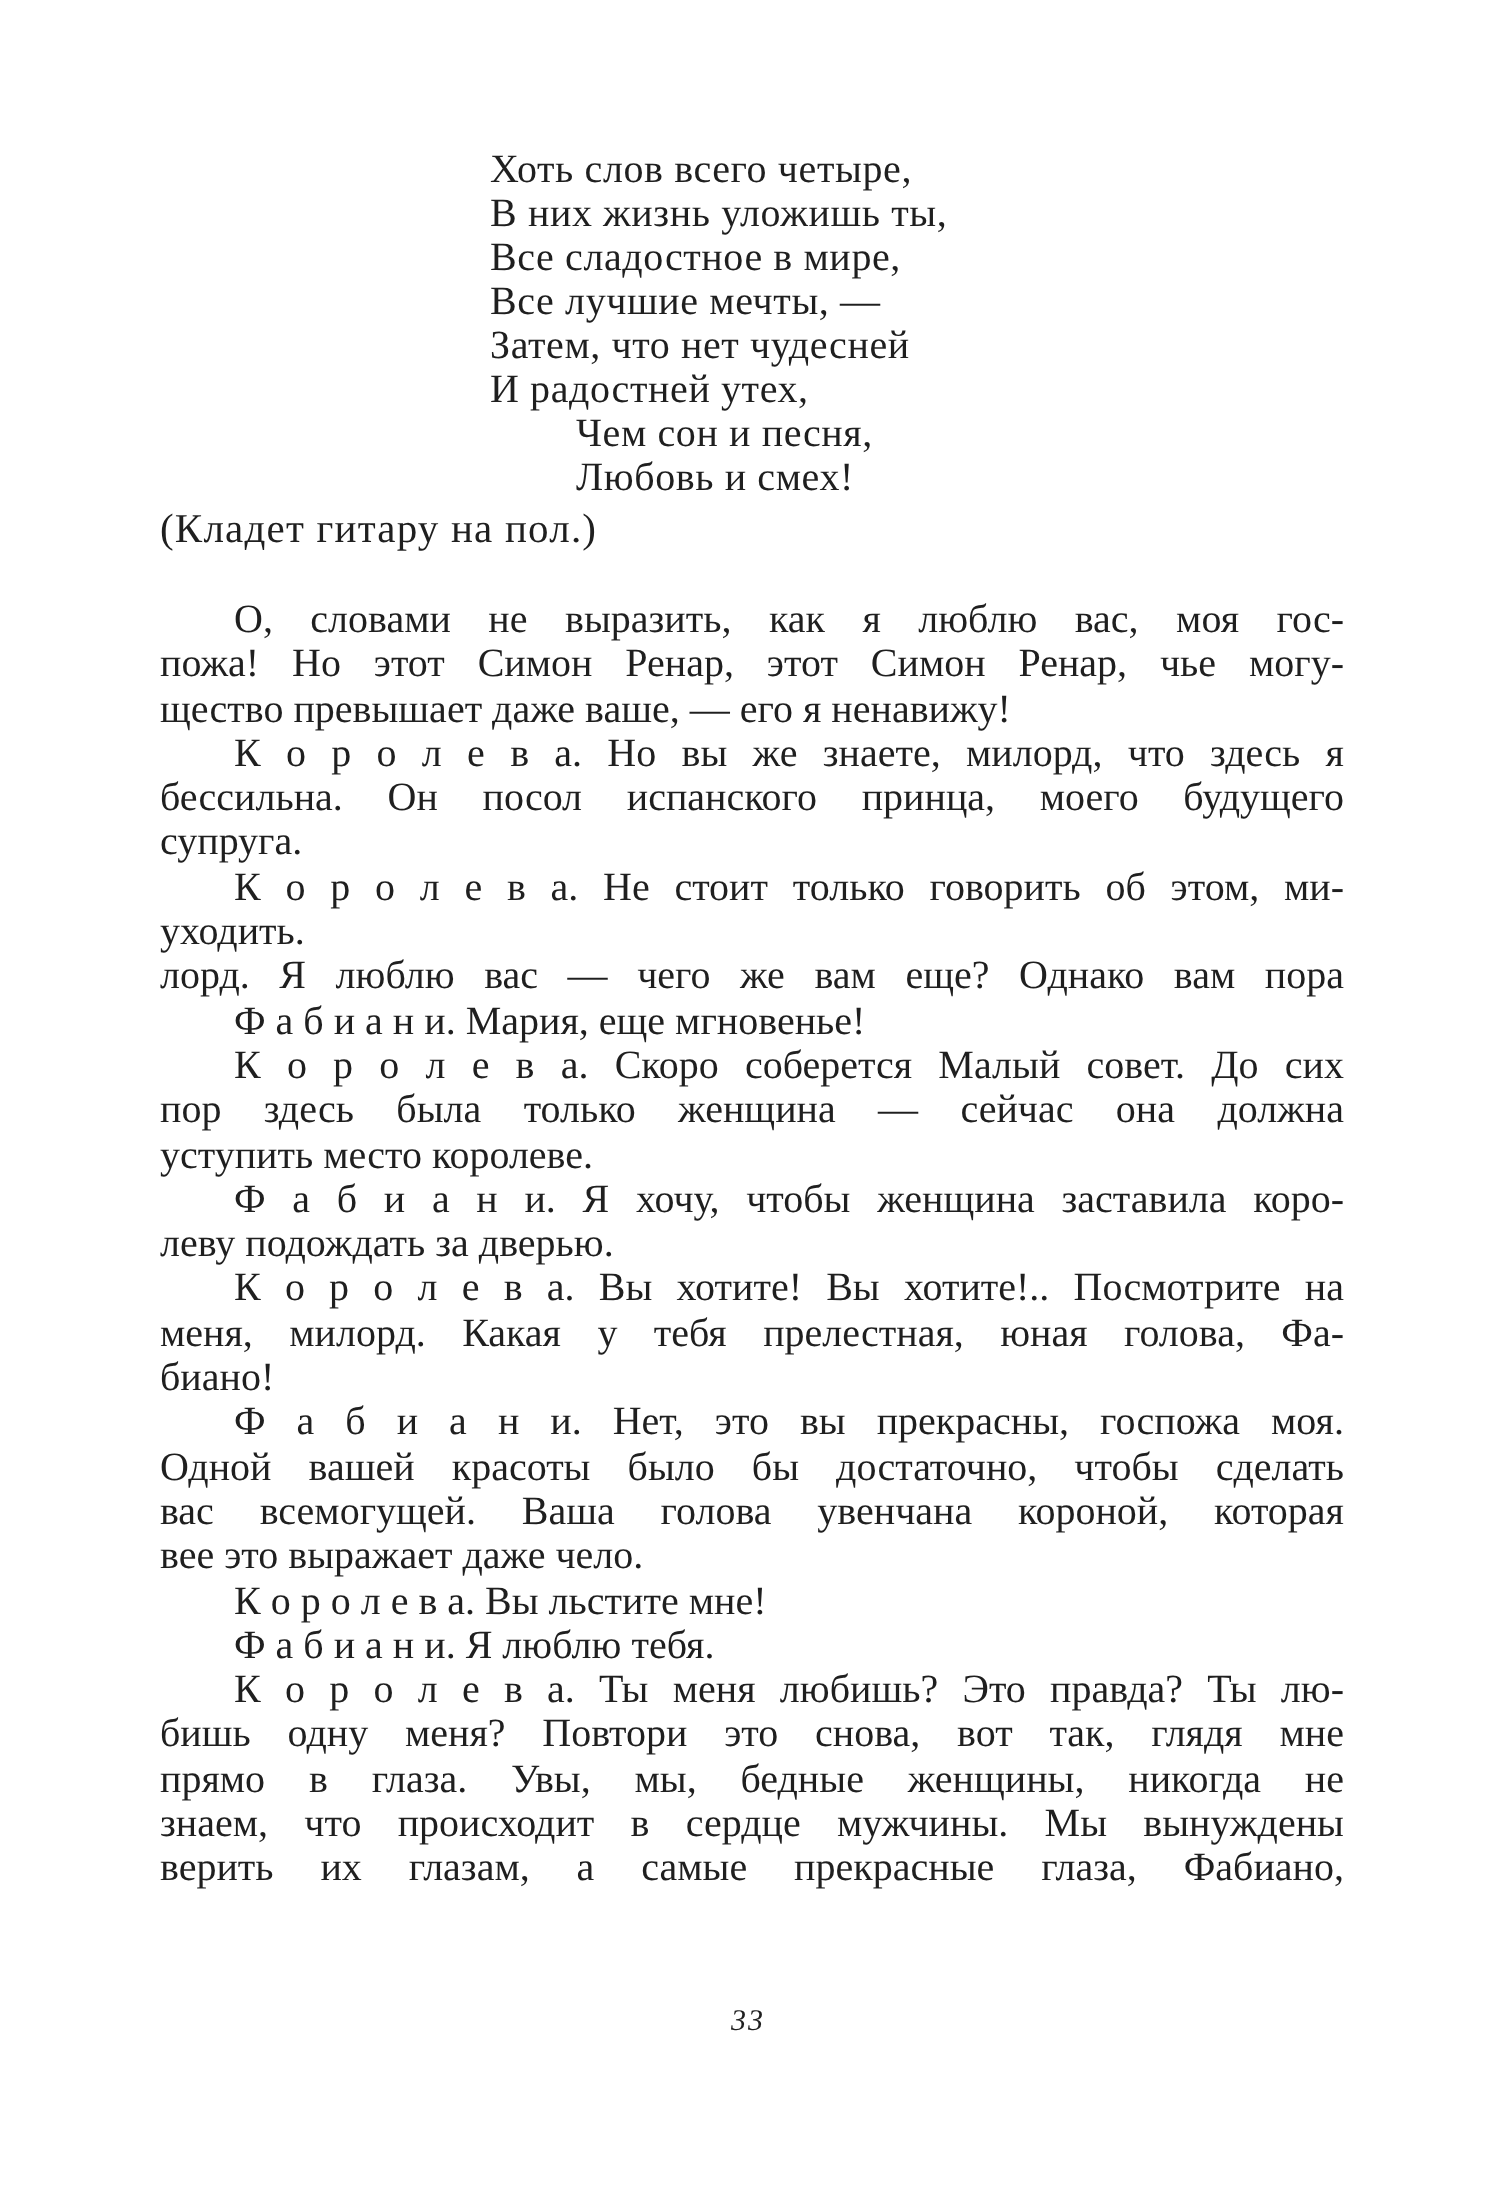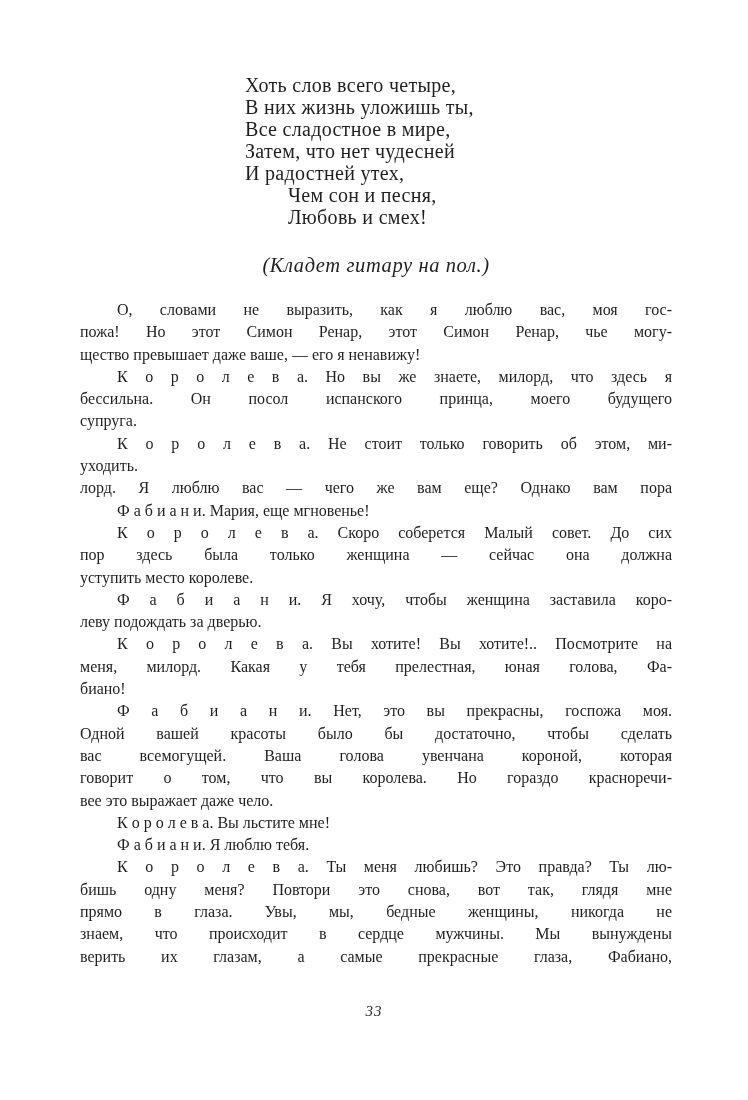--- a/index.html
+++ b/index.html
@@ -28,32 +28,30 @@
   }
   .poem-line.indent {
     padding-left: 43px;
   }
   
   .stage-direction {
     position: absolute;
     top: 254px;
     left: 80px;
     width: 592px;
-    text-align: center;
-    font-style: italic;
     font-size: 20.5px;
     letter-spacing: 0.6px;
   }
   
   .dialogue {
     position: absolute;
     top: 299px;
     left: 80px;
     width: 592px;
-    font-size: 16px;
+    font-size: 20px;
     line-height: 22.3px;
   }
   .dlg-line {
     text-align: justify;
     text-align-last: justify;
   }
   .dlg-line.pstart {
     text-indent: 37px;
   }
   .dlg-line.pend {
@@ -73,20 +71,21 @@
 </style>
 </head>
 <body>
 
 <div class="page">
 
   <div class="poem">
       <div class="poem-line">Хоть слов всего четыре,</div>
       <div class="poem-line">В них жизнь уложишь ты,</div>
       <div class="poem-line">Все сладостное в мире,</div>
+      <div class="poem-line">Все лучшие мечты, —</div>
       <div class="poem-line">Затем, что нет чудесней</div>
       <div class="poem-line">И радостней утех,</div>
       <div class="poem-line indent">Чем сон и песня,</div>
       <div class="poem-line indent">Любовь и смех!</div>
     </div>
 
   <div class="stage-direction">(Кладет гитару на пол.)</div>
 
   <div class="dialogue">
       <div class="dlg-line pstart">О, словами не выразить, как я люблю вас, моя гос-</div>
@@ -103,21 +102,20 @@
       <div class="dlg-line">пор здесь была только женщина — сейчас она должна</div>
       <div class="dlg-line pend">уступить место королеве.</div>
       <div class="dlg-line pstart">Ф а б и а н и. Я хочу, чтобы женщина заставила коро-</div>
       <div class="dlg-line pend">леву подождать за дверью.</div>
       <div class="dlg-line pstart">К о р о л е в а. Вы хотите! Вы хотите!.. Посмотрите на</div>
       <div class="dlg-line">меня, милорд. Какая у тебя прелестная, юная голова, Фа-</div>
       <div class="dlg-line pend">биано!</div>
       <div class="dlg-line pstart">Ф а б и а н и. Нет, это вы прекрасны, госпожа моя.</div>
       <div class="dlg-line">Одной вашей красоты было бы достаточно, чтобы сделать</div>
       <div class="dlg-line">вас всемогущей. Ваша голова увенчана короной, которая</div>
-      <div class="dlg-line">говорит о том, что вы королева. Но гораздо красноречи-</div>
       <div class="dlg-line pend">вее это выражает даже чело.</div>
       <div class="dlg-line pstart pend">К о р о л е в а. Вы льстите мне!</div>
       <div class="dlg-line pstart pend">Ф а б и а н и. Я люблю тебя.</div>
       <div class="dlg-line pstart">К о р о л е в а. Ты меня любишь? Это правда? Ты лю-</div>
       <div class="dlg-line">бишь одну меня? Повтори это снова, вот так, глядя мне</div>
       <div class="dlg-line">прямо в глаза. Увы, мы, бедные женщины, никогда не</div>
       <div class="dlg-line">знаем, что происходит в сердце мужчины. Мы вынуждены</div>
       <div class="dlg-line">верить их глазам, а самые прекрасные глаза, Фабиано,</div>
     </div>
 

